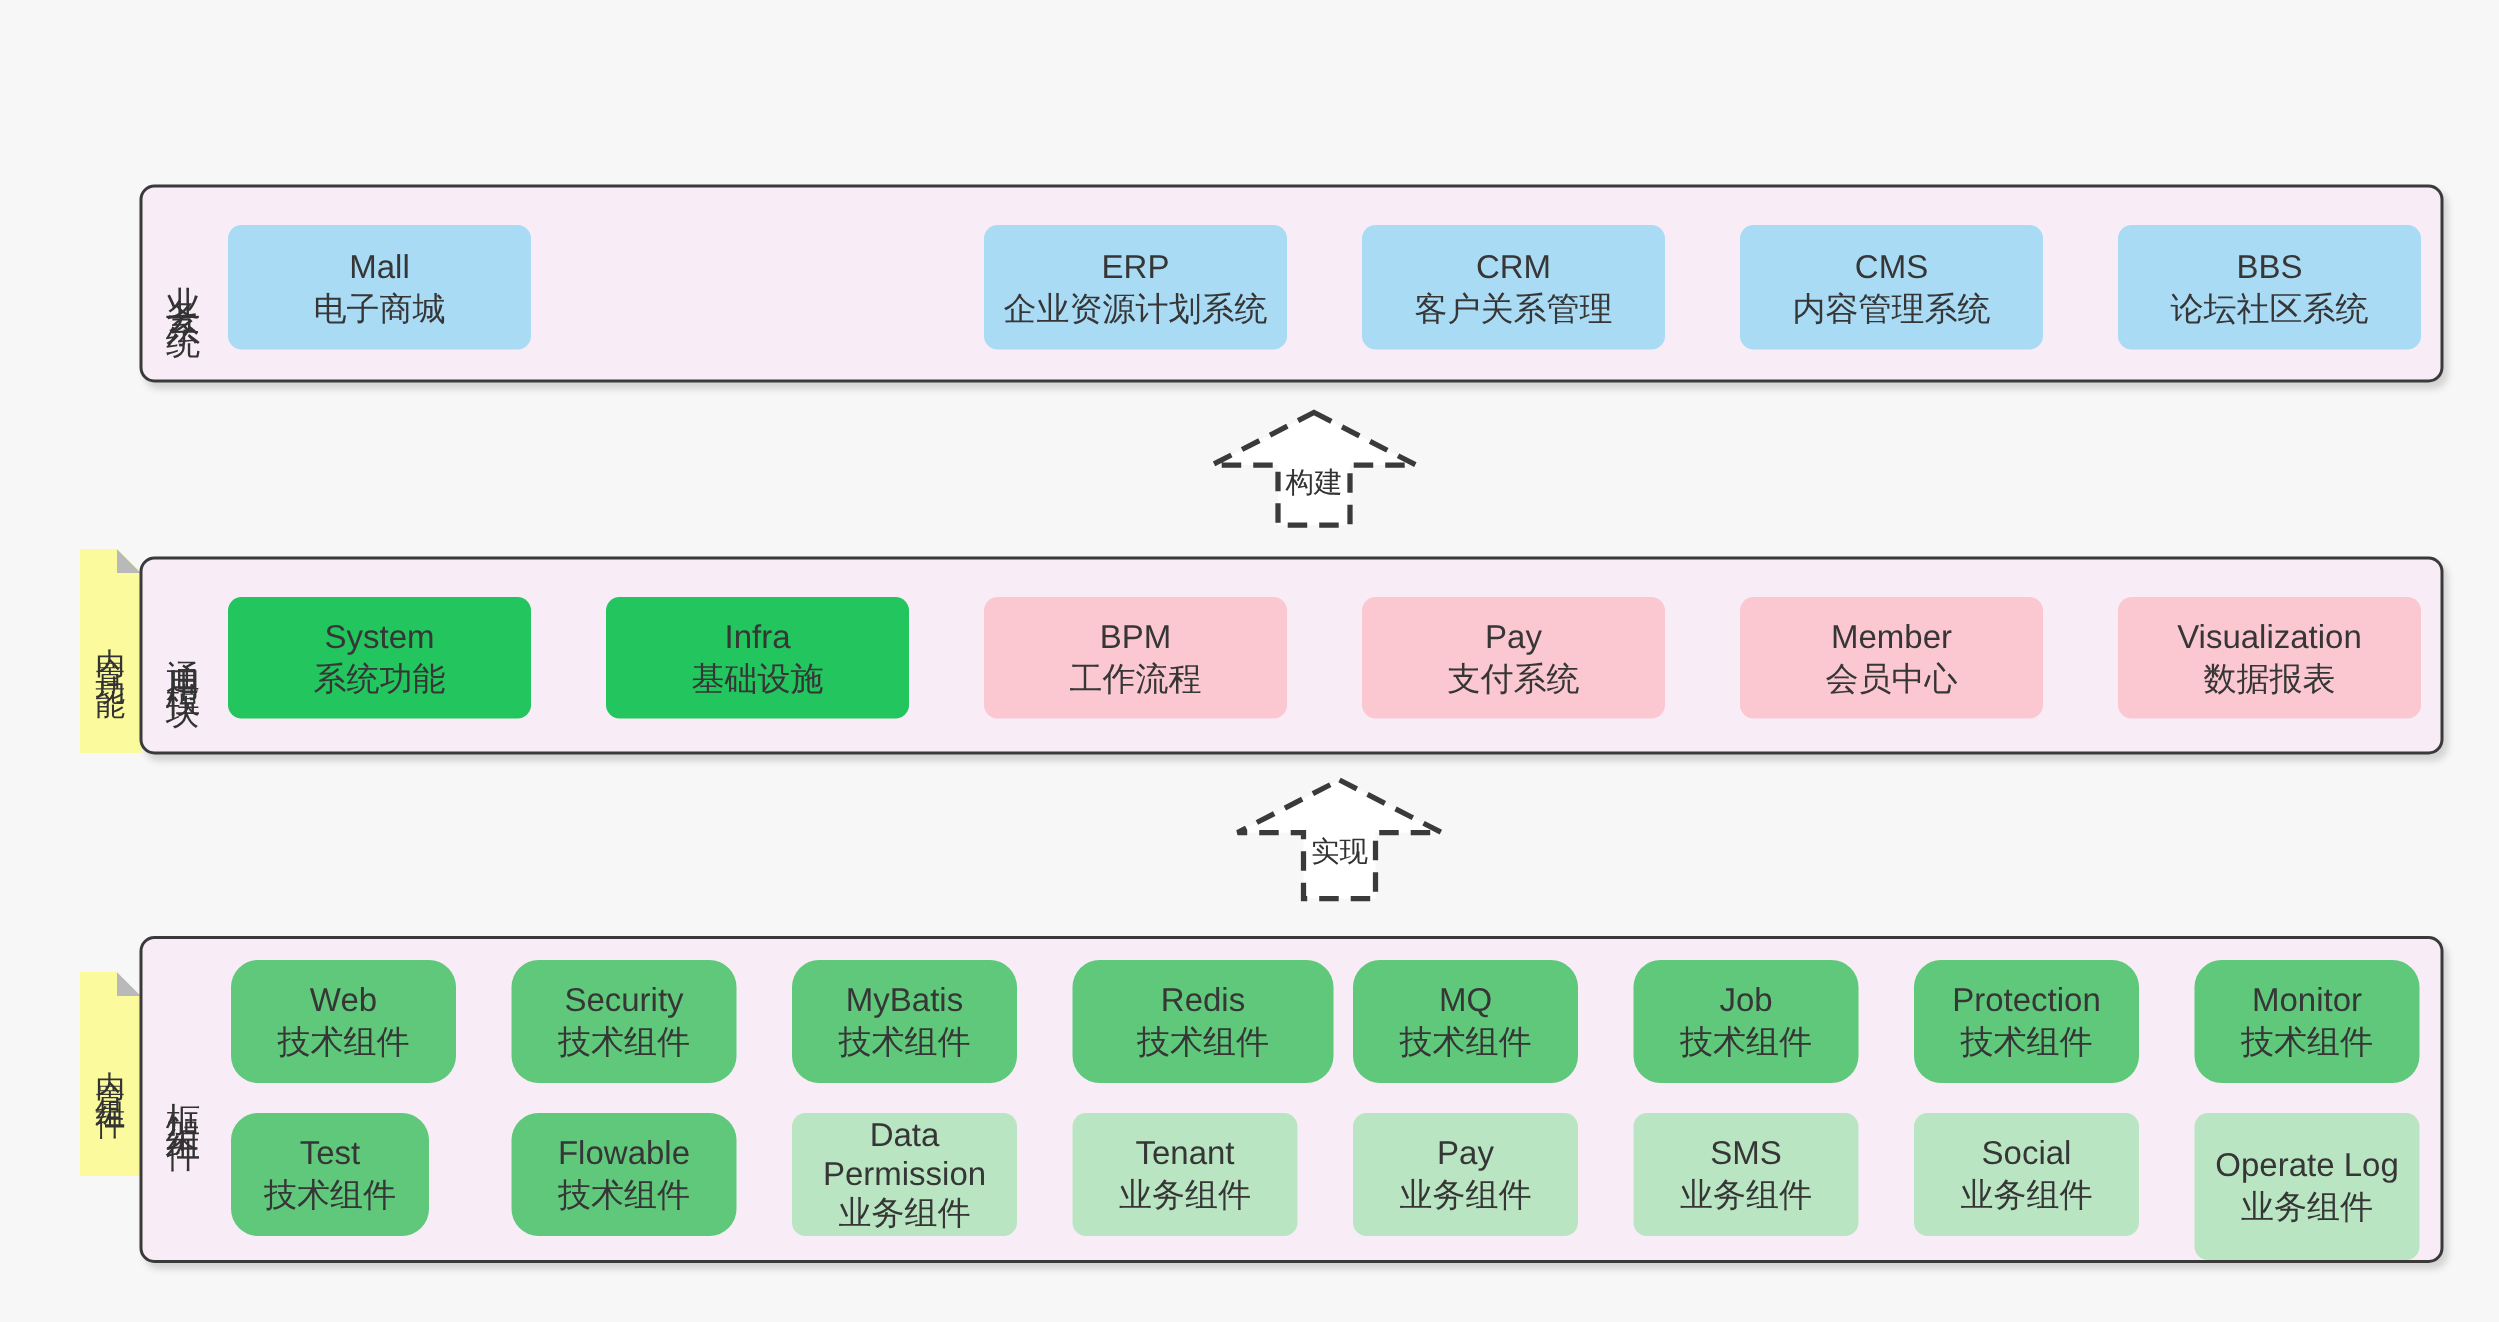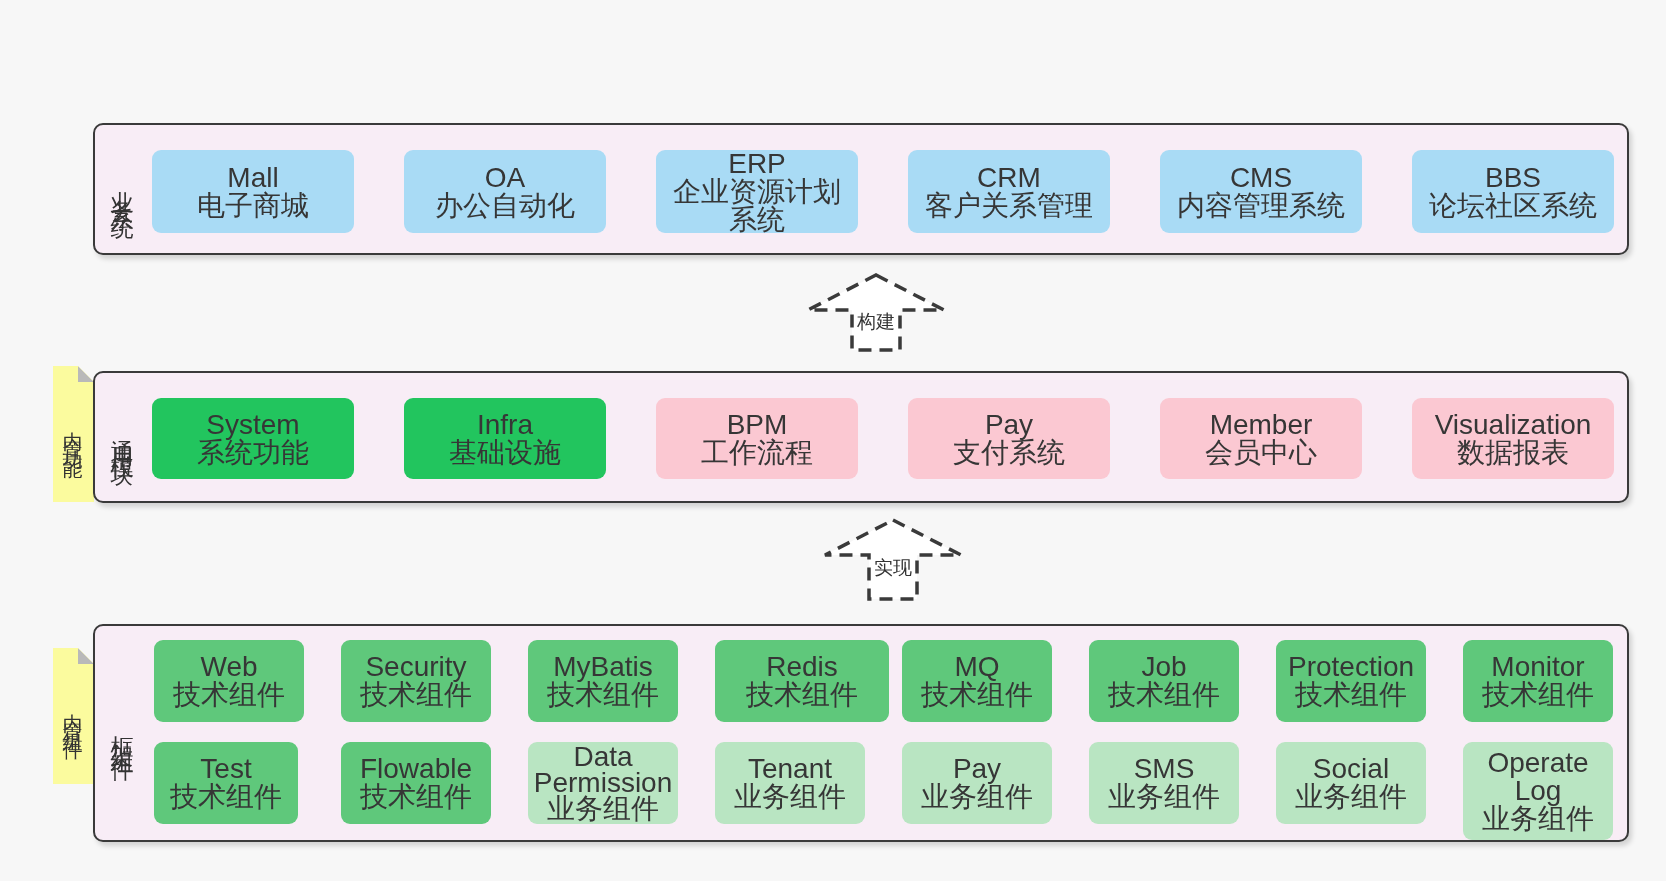--- a/index.html
+++ b/index.html
@@ -58,51 +58,47 @@
   .box {
     position: absolute;
     box-sizing: border-box;
     border-radius: 9px;
     display: flex;
     flex-direction: column;
     align-items: center;
     justify-content: center;
     text-align: center;
     color: #363636;
-    font-size: 28px;
+    font-size: 22px;
     line-height: 28px;
     padding: 2px 6px;
   }
   .c-blue   { background: #a9dbf5; }
   .c-red    { background: #22c55e; }
   .c-pink   { background: #fbc8d2; }
-  .c-green  { background: #5fc87b; }
+  .c-green  { background: #5fc87b; border-radius: 18px; }
   .c-lgreen { background: #b9e5c2; }
   .arrow { position: absolute; overflow: visible; }
   .arrow text { font-family: "Liberation Sans", "DejaVu Sans", sans-serif; }
 </style>
 </head>
 <body>
 
 <div id="canvas">
 
   <div class="note" style="left:53px;top:366px;height:136px">内置功能</div>
   <div class="note" style="left:53px;top:648px;height:136px">内置组件</div>
 
   <div class="panel" style="left:93px;top:123px;width:1536px;height:132px"></div>
   <div class="vlabel" style="left:99px;top:123px;width:48px;height:132px">业务系统</div>
 
   <div class="box c-blue" style="left:152px;top:150px;width:202px;height:83px">
     <div>Mall</div>
     <div>电子商城</div>
   </div>
-  <div class="box c-blue" style="left:404px;top:150px;width:202px;height:83px">
-    <div>OA</div>
-    <div>办公自动化</div>
-  </div>
   <div class="box c-blue" style="left:656px;top:150px;width:202px;height:83px">
     <div>ERP</div>
     <div>企业资源计划系统</div>
   </div>
   <div class="box c-blue" style="left:908px;top:150px;width:202px;height:83px">
     <div>CRM</div>
     <div>客户关系管理</div>
   </div>
   <div class="box c-blue" style="left:1160px;top:150px;width:202px;height:83px">
     <div>CMS</div>
@@ -180,21 +176,21 @@
   </div>
   <div class="box c-green" style="left:1276px;top:640px;width:150px;height:82px">
     <div>Protection</div>
     <div>技术组件</div>
   </div>
   <div class="box c-green" style="left:1463px;top:640px;width:150px;height:82px">
     <div>Monitor</div>
     <div>技术组件</div>
   </div>
 
-  <div class="box c-green" style="left:154px;top:742px;width:144px;height:82px">
+  <div class="box c-green" style="left:154px;top:742px;width:132px;height:82px">
     <div>Test</div>
     <div>技术组件</div>
   </div>
   <div class="box c-green" style="left:341px;top:742px;width:150px;height:82px">
     <div>Flowable</div>
     <div>技术组件</div>
   </div>
   <div class="box c-lgreen" style="left:528px;top:742px;width:150px;height:82px;line-height:26px">
     <div>Data Permission</div>
     <div>业务组件</div>

